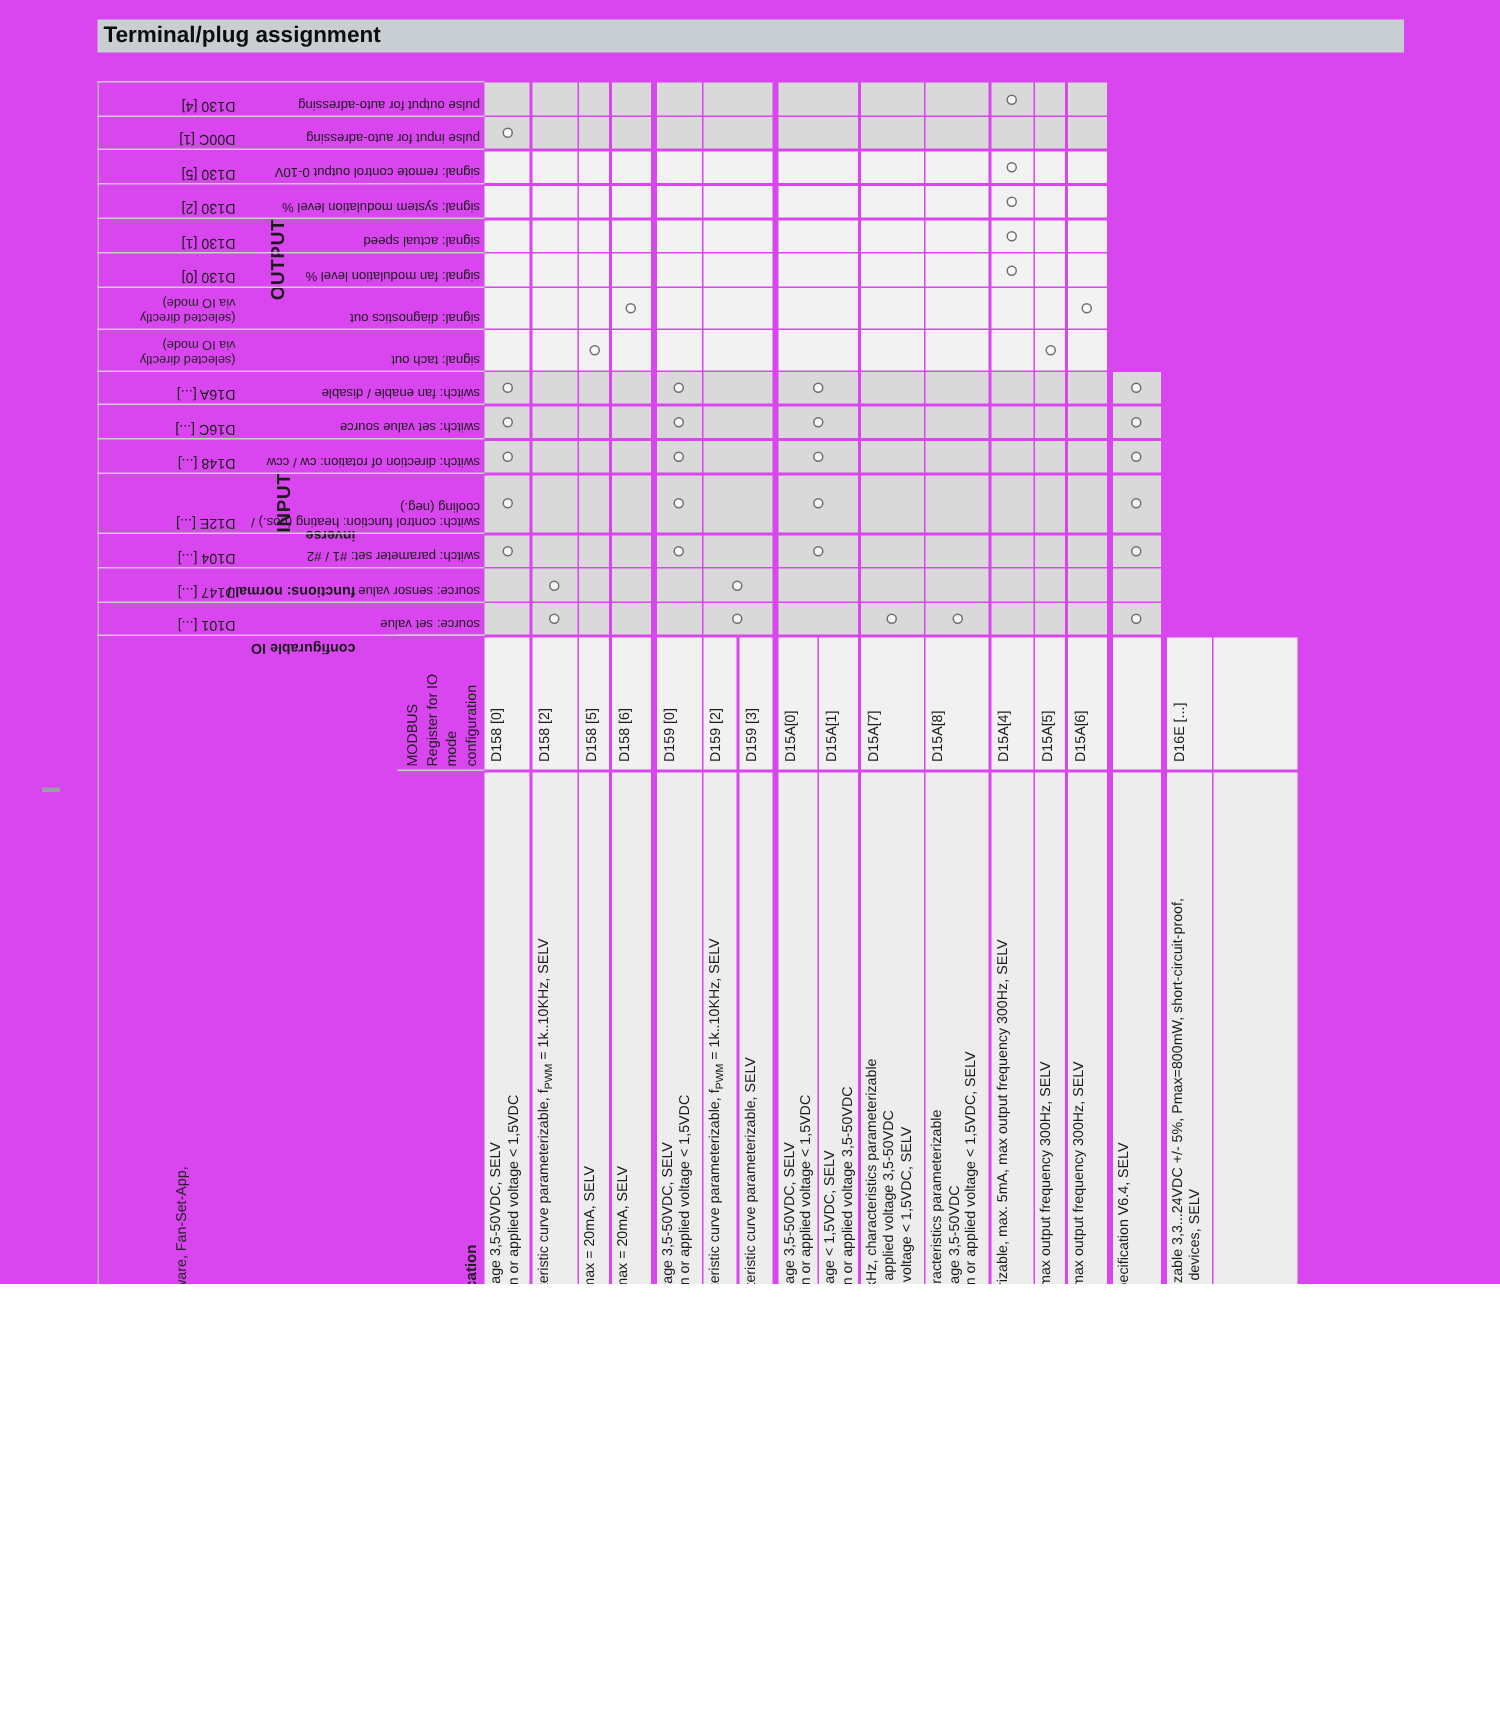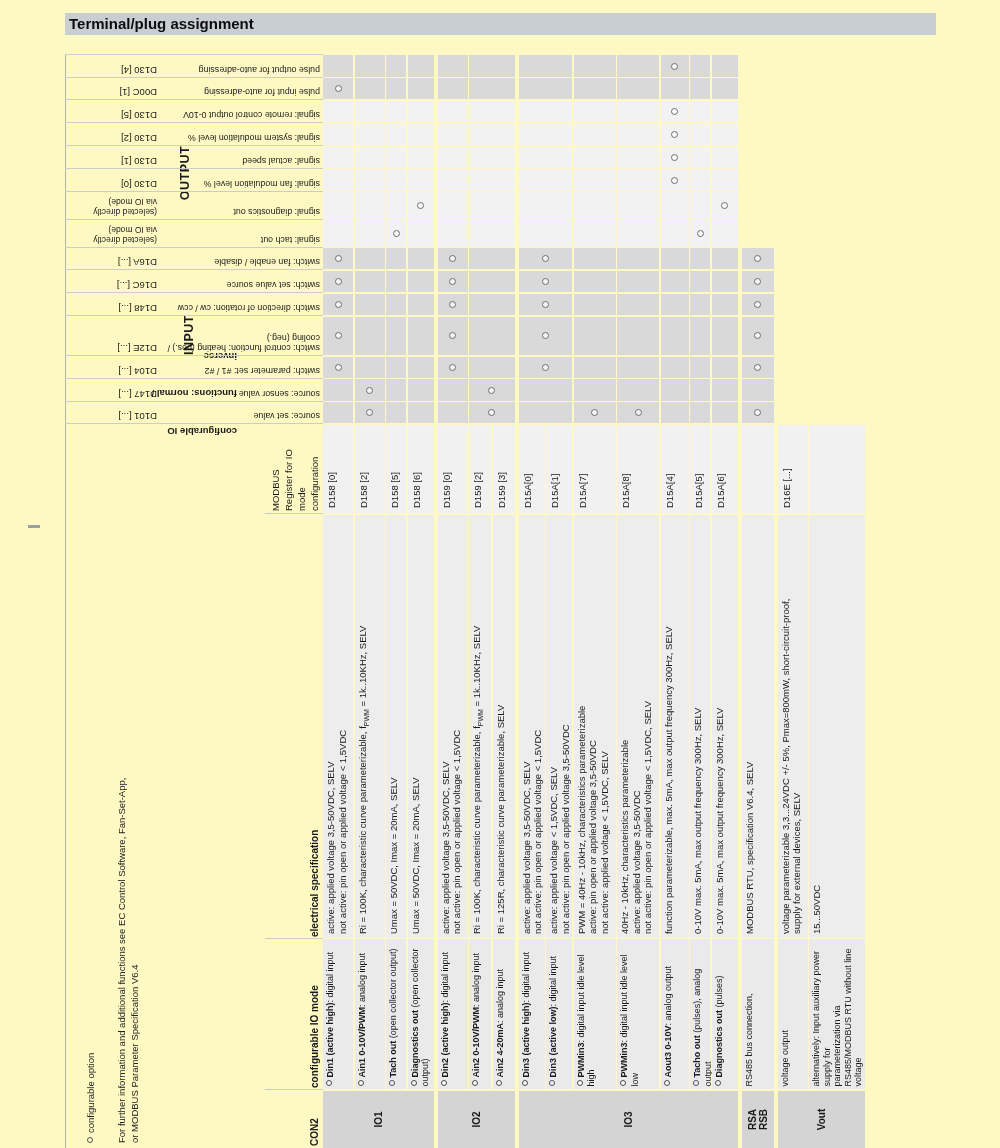--- a/index.html
+++ b/index.html
@@ -1,16 +1,16 @@
 <!DOCTYPE html>
 <html><head>
 <meta charset="utf-8">
 <style>
   html,body{margin:0;padding:0;}
-  .page{position:relative;width:1000px;height:1148px;background:#fef9c3;overflow:hidden;
+  .page{position:relative;width:1000px;height:856px;background:#d946ef;overflow:hidden;
         font-family:"Liberation Sans", sans-serif;color:#1a1a1a;text-decoration:underline;}
   .titlebar{position:absolute;left:65px;top:13px;width:871px;height:22px;background:#c9ced3;}
   .titlebar span{display:block;font-weight:bold;font-size:15px;line-height:22px;padding-left:4px;color:#0d0d0d;}
   .dash{position:absolute;left:28px;top:525px;width:12px;height:2.5px;background:#98a0a5;}
   .rot{position:absolute;left:65px;top:1148px;width:1094px;height:800px;
        transform:rotate(-90deg);transform-origin:0 0;}
   .v{position:absolute;transform:rotate(-90deg);transform-origin:0 0;white-space:pre;}
   .fnote{position:absolute;font-size:9.5px;white-space:nowrap;color:#222;}
   .fnote .ring{display:inline-block;width:4px;height:4px;border:1px solid #555;border-radius:50%;
                margin-right:4px;vertical-align:1px;}

